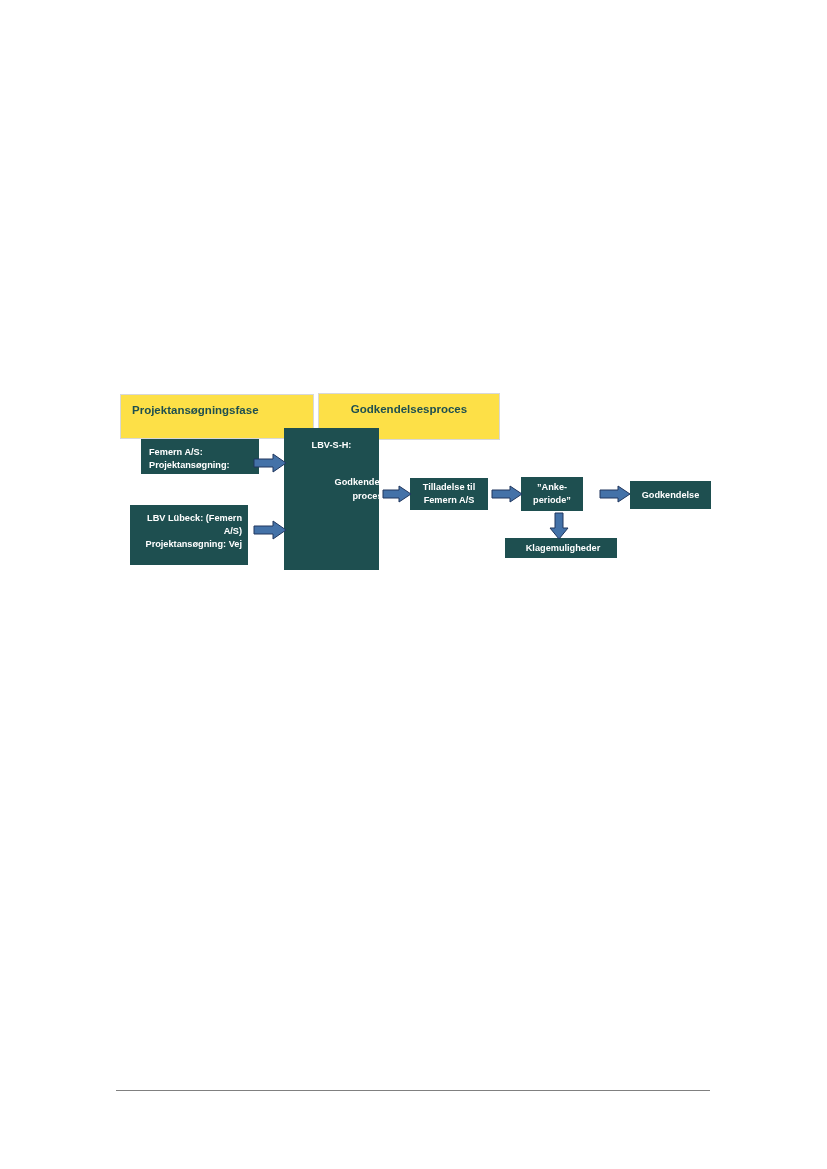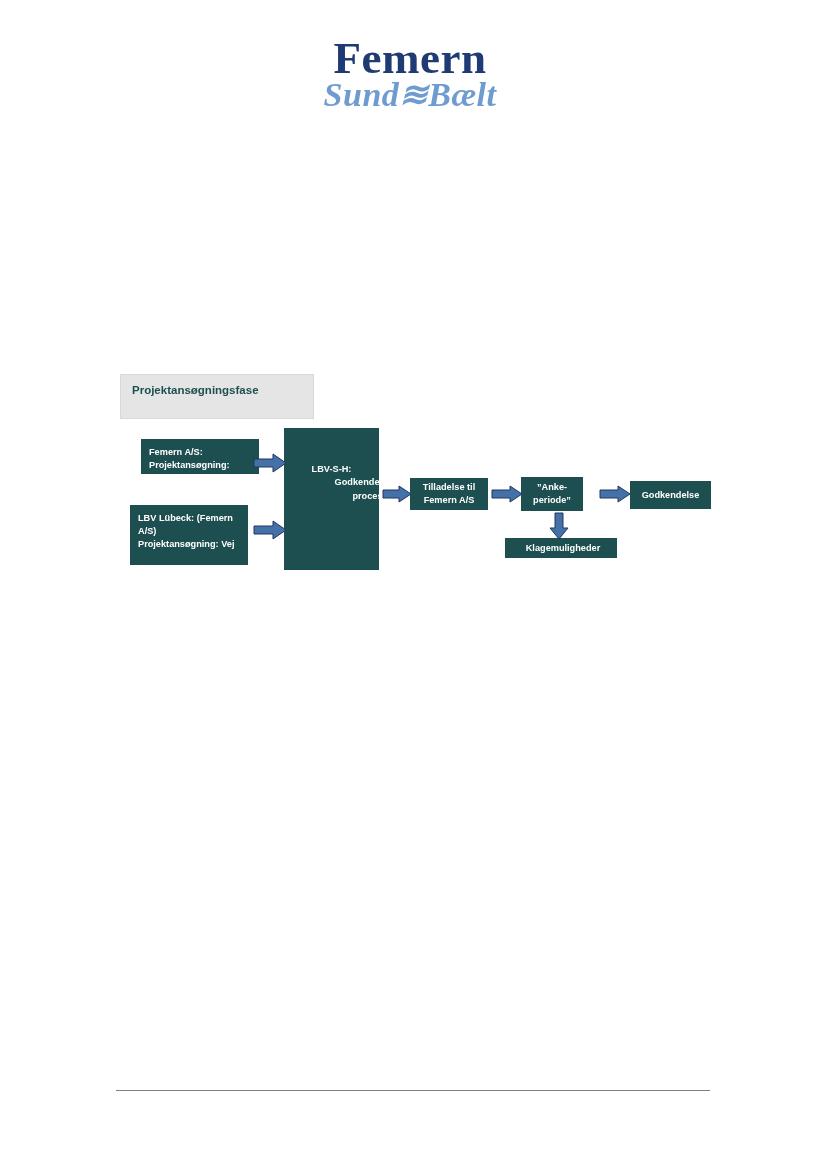--- a/index.html
+++ b/index.html
@@ -46,26 +46,27 @@
     color: #6F9CD0;
     display: block;
     margin-top: -2px;
     white-space: nowrap;
   }
 
   
   .phase-box {
     position: absolute;
     border: 1px solid #D8D8D8;
-    background: #e5e5e5;
+    background: #fde047;
     box-sizing: border-box;
     color: #1E4F50;
     font-size: 11.5px;
     font-weight: bold;
     padding-top: 9px;
+    margin-top: 20px;
   }
   #phase-left {
     left: 120px;
     top: 374px;
     width: 194px;
     height: 45px;
     padding-left: 11px;
     text-align: left;
   }
   #phase-right {
@@ -93,21 +94,21 @@
   }
   .node.center {
     display: flex;
     align-items: center;
     justify-content: center;
     text-align: center;
     padding: 0 4px;
   }
 
   #node-bane      { left: 141px; top: 439px; width: 118px; height: 35px; }
-  #node-vej       { left: 130px; top: 505px; width: 118px; height: 60px; }
+  #node-vej       { left: 130px; top: 505px; width: 118px; height: 60px; text-align: right; }
   #node-lbvsh     { left: 284px; top: 428px; width: 95px;  height: 142px; }
   #node-tilladelse{ left: 410px; top: 478px; width: 78px;  height: 32px; }
   #node-anke      { left: 521px; top: 477px; width: 62px;  height: 34px; }
   #node-godkendelse{left: 630px; top: 481px; width: 81px;  height: 28px; }
   #node-klage     { left: 505px; top: 538px; width: 112px; height: 20px; padding-left: 8px; }
 
   #lbvsh-inner {
     position: absolute;
     left: 0;
     top: 0;
@@ -117,21 +118,20 @@
   #lbvsh-title {
     position: absolute;
     top: 11px;
     left: 0;
     width: 100%;
     text-align: center;
     font-size: 9.2px;
     font-weight: bold;
     color: #ffffff;
     line-height: 13px;
-    margin-top: 24px;
   }
   #lbvsh-body {
     position: absolute;
     top: 47px;
     left: 0;
     width: 100%;
     text-align: center;
     font-size: 9.2px;
     font-weight: bold;
     color: #ffffff;
@@ -159,27 +159,26 @@
     width: 594px;
     height: 1px;
     background: #808080;
   }
 </style>
 </head>
 <body>
 
 <div id="page">
 
-  <div id="logo">
-    <span id="logo-primary">Femern</span>
-    <span id="logo-secondary">Sund≋Bælt</span>
-  </div>
 
   <div class="phase-box" id="phase-left">
     <span>Projektansøgningsfase</span>
+  </div>
+  <div class="phase-box" id="phase-right">
+    <span>Godkendelsesproces</span>
   </div>
 
   <div class="node pad" id="node-bane">Femern A/S:
 Projektansøgning:
 Bane</div>
 
   <div class="node pad" id="node-vej">LBV Lübeck: (Femern
 A/S)
 Projektansøgning: Vej</div>
 

